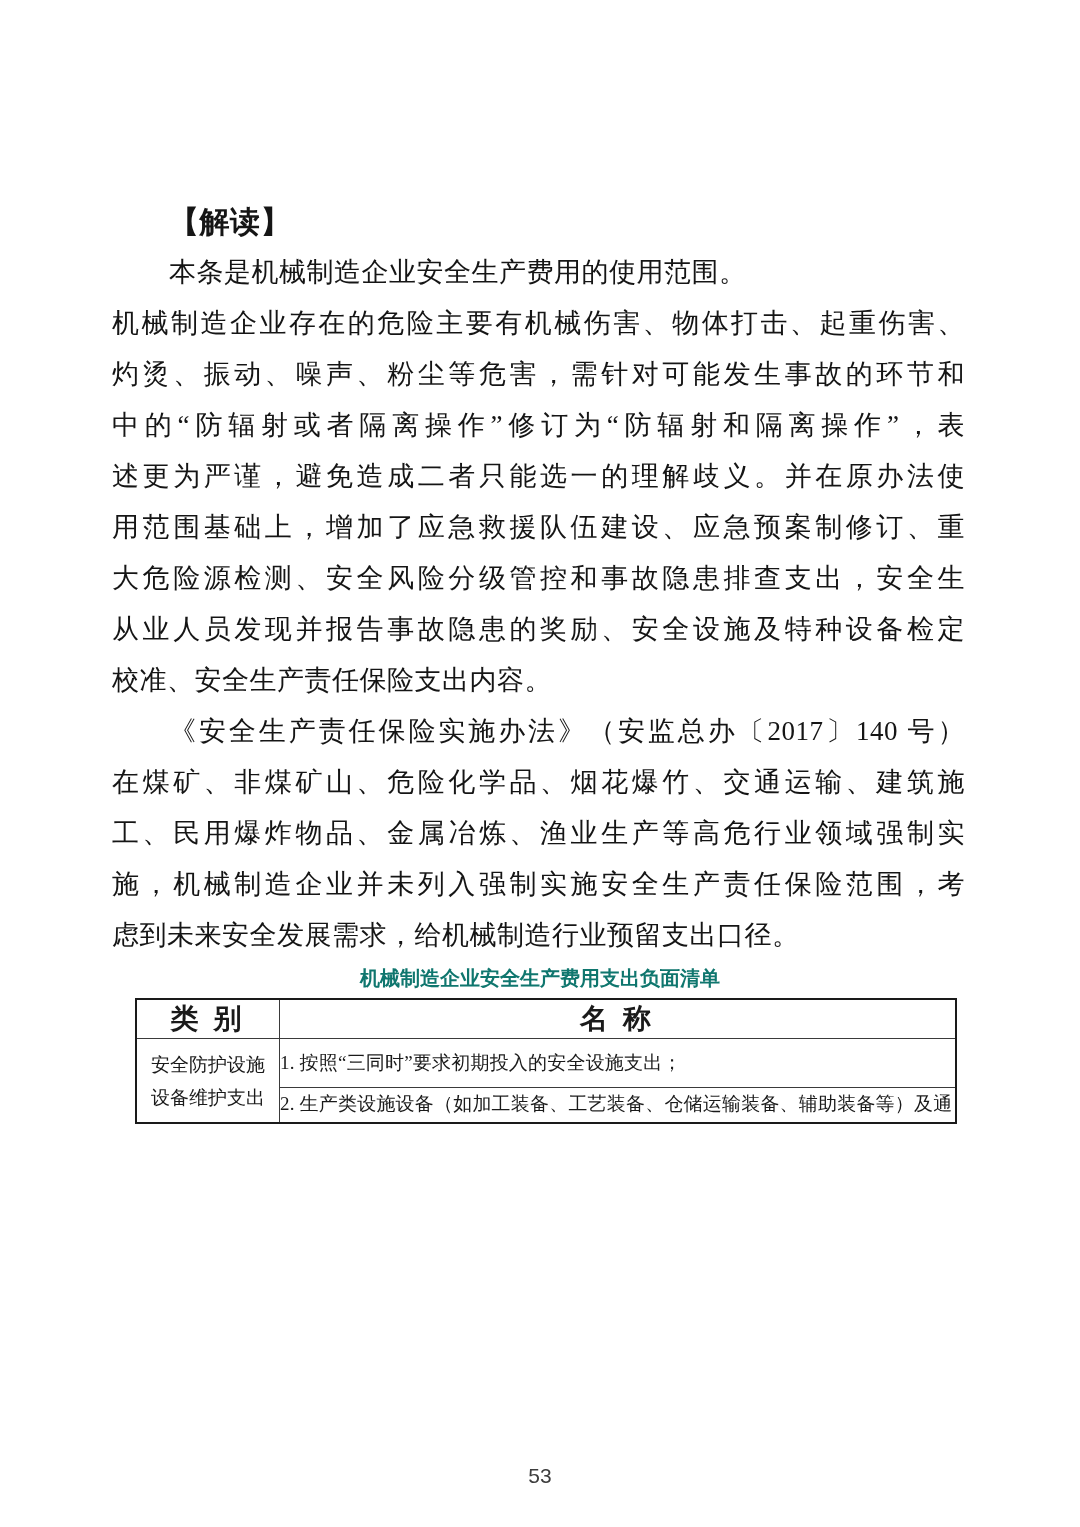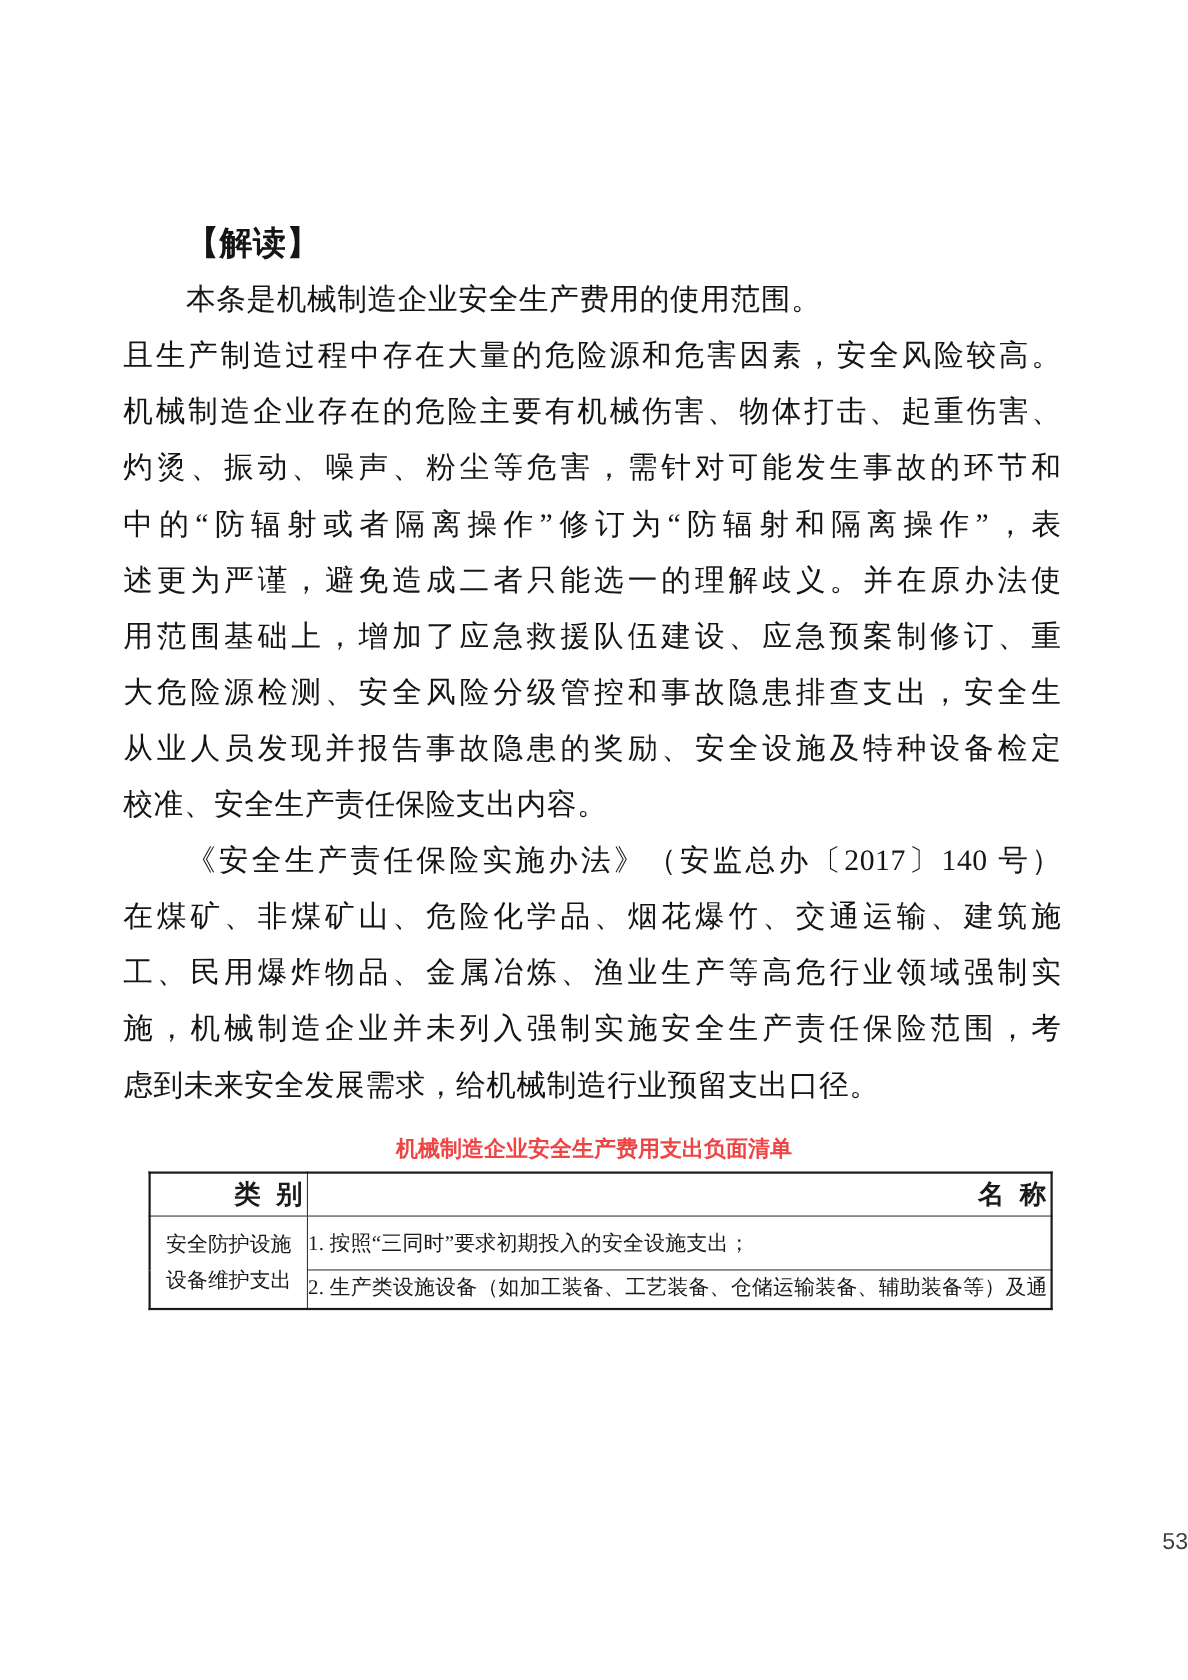--- a/index.html
+++ b/index.html
@@ -41,48 +41,48 @@
   }
   .line.indent {
     padding-left: 57px;
   }
   .line.heading {
     font-weight: bold;
     font-size: 30px;
     text-align-last: left;
   }
   .table-title {
-    margin-top: 19px;
+    margin-top: 3px;
     font-size: 20px;
     line-height: 28px;
     font-weight: bold;
     text-align: center;
     font-family: "Liberation Sans", sans-serif;
-    color: #ef4444;
+    color: #0f766e;
   }
   table.neg-list {
     border-collapse: collapse;
     table-layout: fixed;
     width: 822px;
     margin-left: 135px;
     margin-top: 6px;
     border: 2px solid #1a1a1a;
   }
   table.neg-list th, table.neg-list td {
     border: 1px solid #3a3a3a;
     font-size: 19px;
     color: #1a1a1a;
     padding: 0;
   }
   th.col-cat, td.cat-cell { width: 142px; }
   table.neg-list th {
     height: 38px;
     font-weight: bold;
-    font-size: 24px;
-    text-align: right;
+    font-size: 28px;
+    text-align: center;
     vertical-align: middle;
     letter-spacing: 4px;
   }
   td.cat-cell {
     vertical-align: middle;
     padding-left: 10px;
     font-size: 20px;
     line-height: 33px;
     text-align: center;
   }
@@ -95,40 +95,39 @@
   tr.row-b td.item-cell {
     height: 31px;
     vertical-align: top;
     padding-top: 3px;
     line-height: 25px;
     overflow: hidden;
     white-space: nowrap;
   }
   .page-number {
     position: absolute;
-    top: 1390px;
+    top: 1464px;
     left: 0;
     width: 1080px;
-    text-align: right;
+    text-align: center;
     font-family: "Liberation Sans", sans-serif;
     font-size: 21px;
     color: #3d3d3d;
   }
 </style>
 </head>
 <body>
 
 <div class="page">
 
   <div class="content">
     <div class="line heading indent">【解读】</div>
 
     <div class="line indent plast">本条是机械制造企业安全生产费用的使用范围。</div>
 
-    <div class="line">且生产制造过程中存在大量的危险源和危害因素，安全风险较高。</div>
     <div class="line">机械制造企业存在的危险主要有机械伤害、物体打击、起重伤害、</div>
     <div class="line">灼烫、振动、噪声、粉尘等危害，需针对可能发生事故的环节和</div>
     <div class="line">中的“防辐射或者隔离操作”修订为“防辐射和隔离操作”，表</div>
     <div class="line">述更为严谨，避免造成二者只能选一的理解歧义。并在原办法使</div>
     <div class="line">用范围基础上，增加了应急救援队伍建设、应急预案制修订、重</div>
     <div class="line">大危险源检测、安全风险分级管控和事故隐患排查支出，安全生</div>
     <div class="line">从业人员发现并报告事故隐患的奖励、安全设施及特种设备检定</div>
     <div class="line plast">校准、安全生产责任保险支出内容。</div>
 
     <div class="line indent">《安全生产责任保险实施办法》（安监总办〔2017〕140 号）</div>

